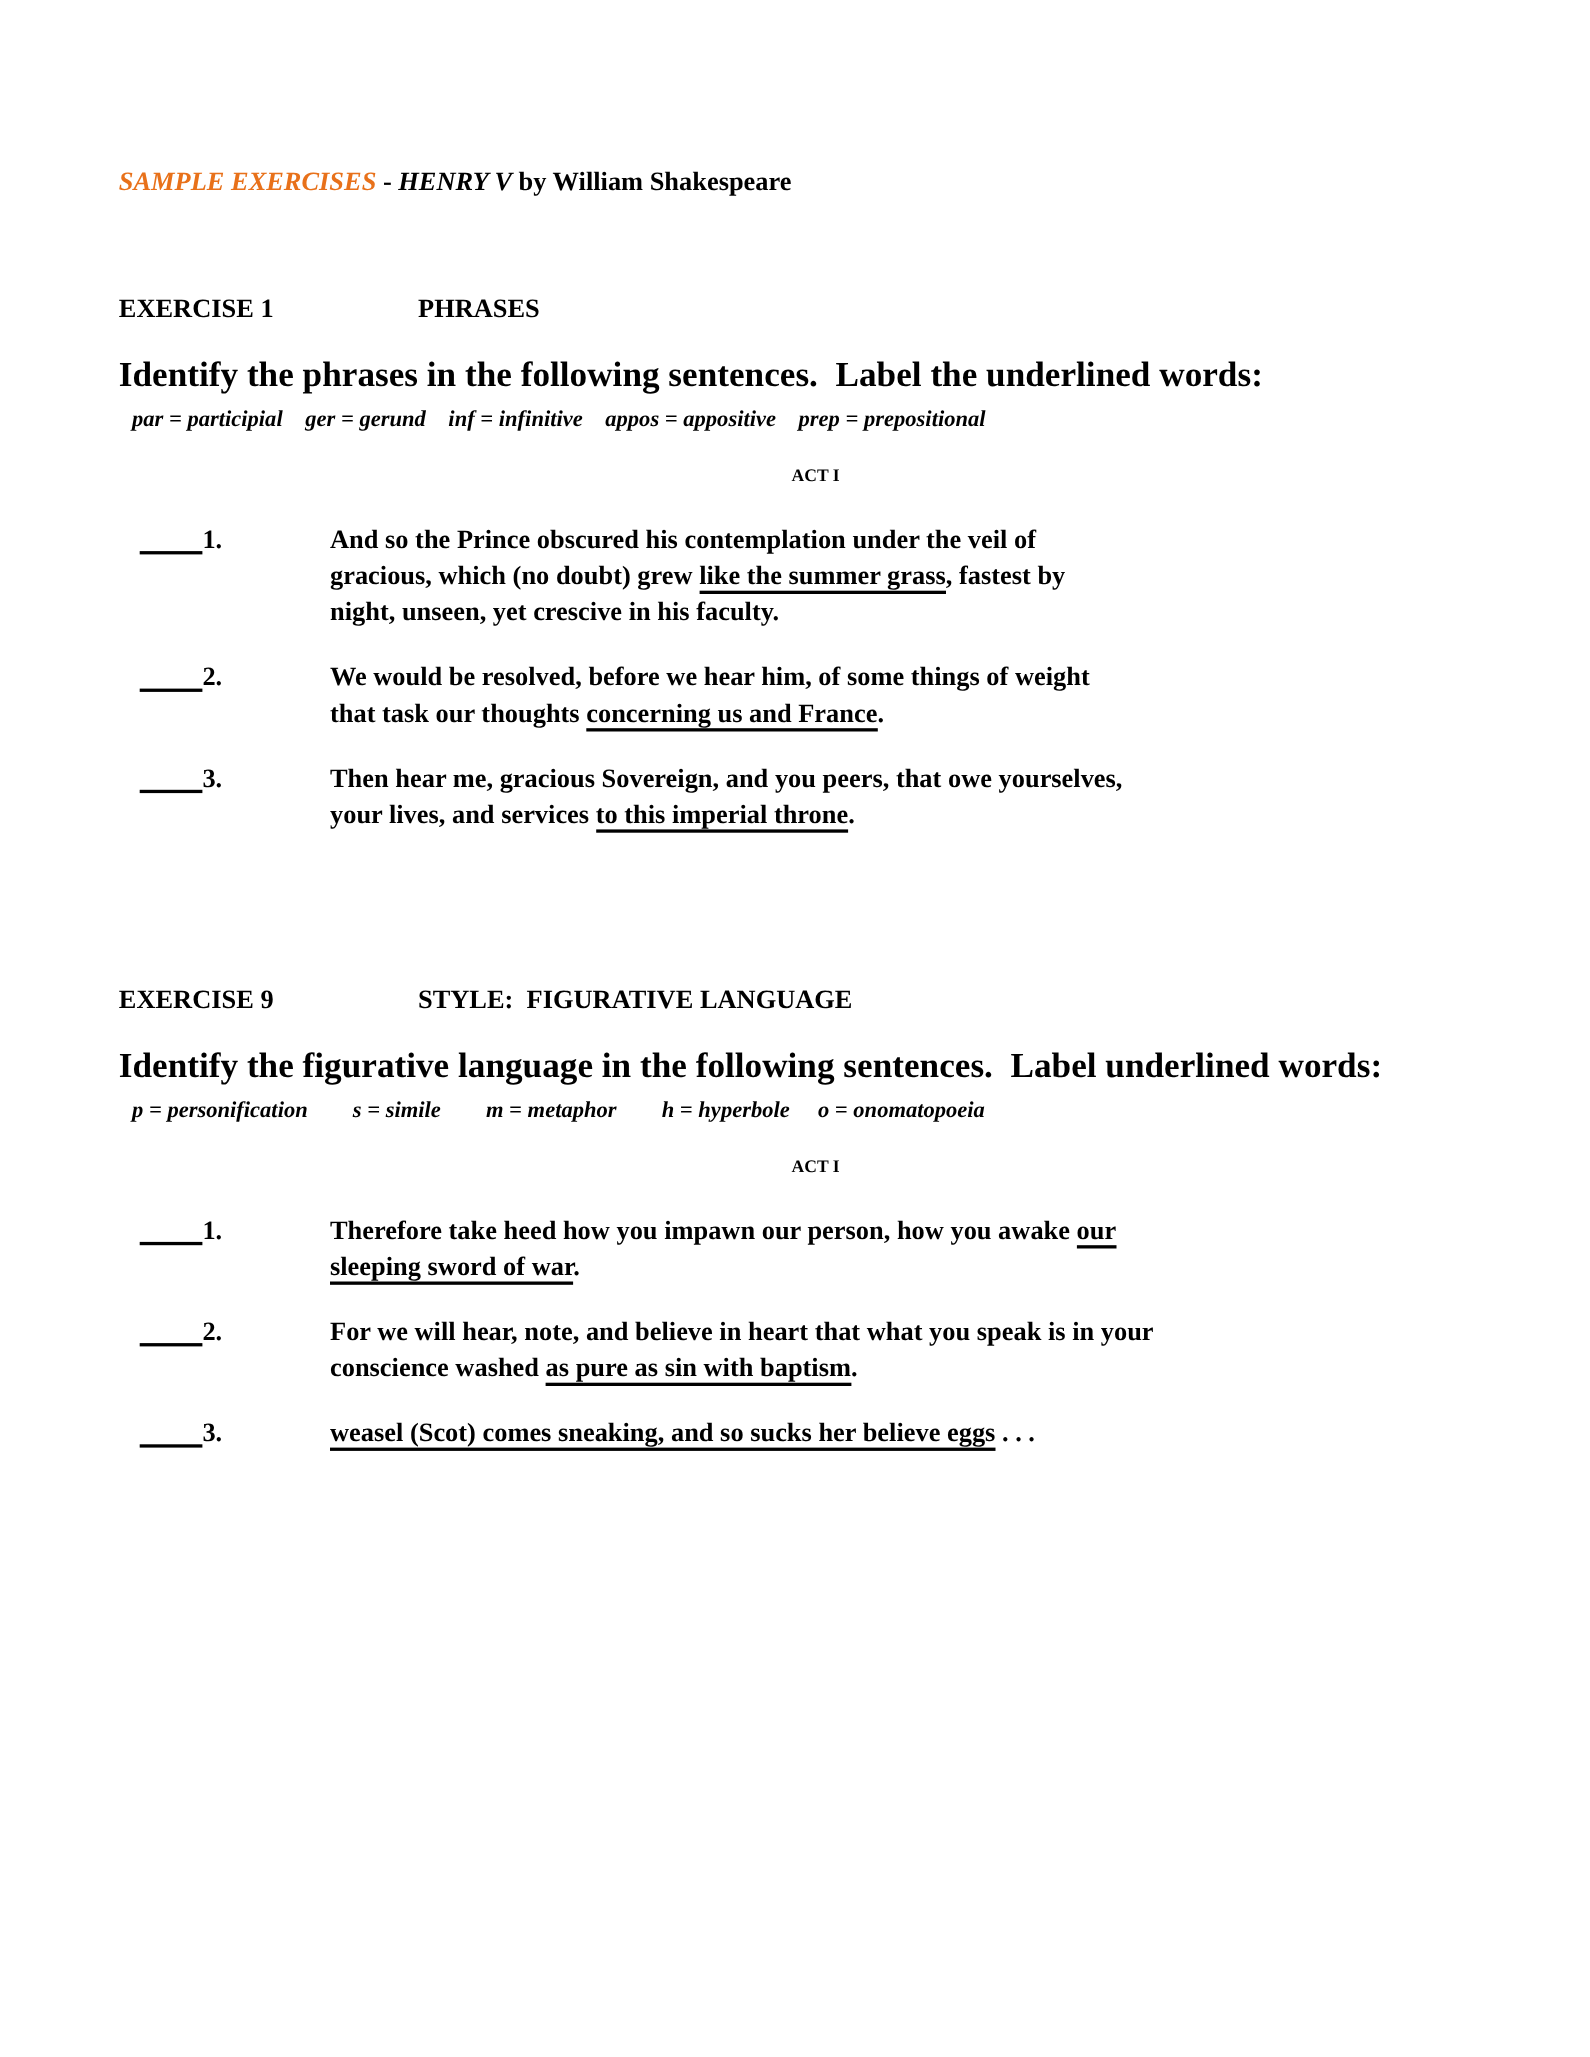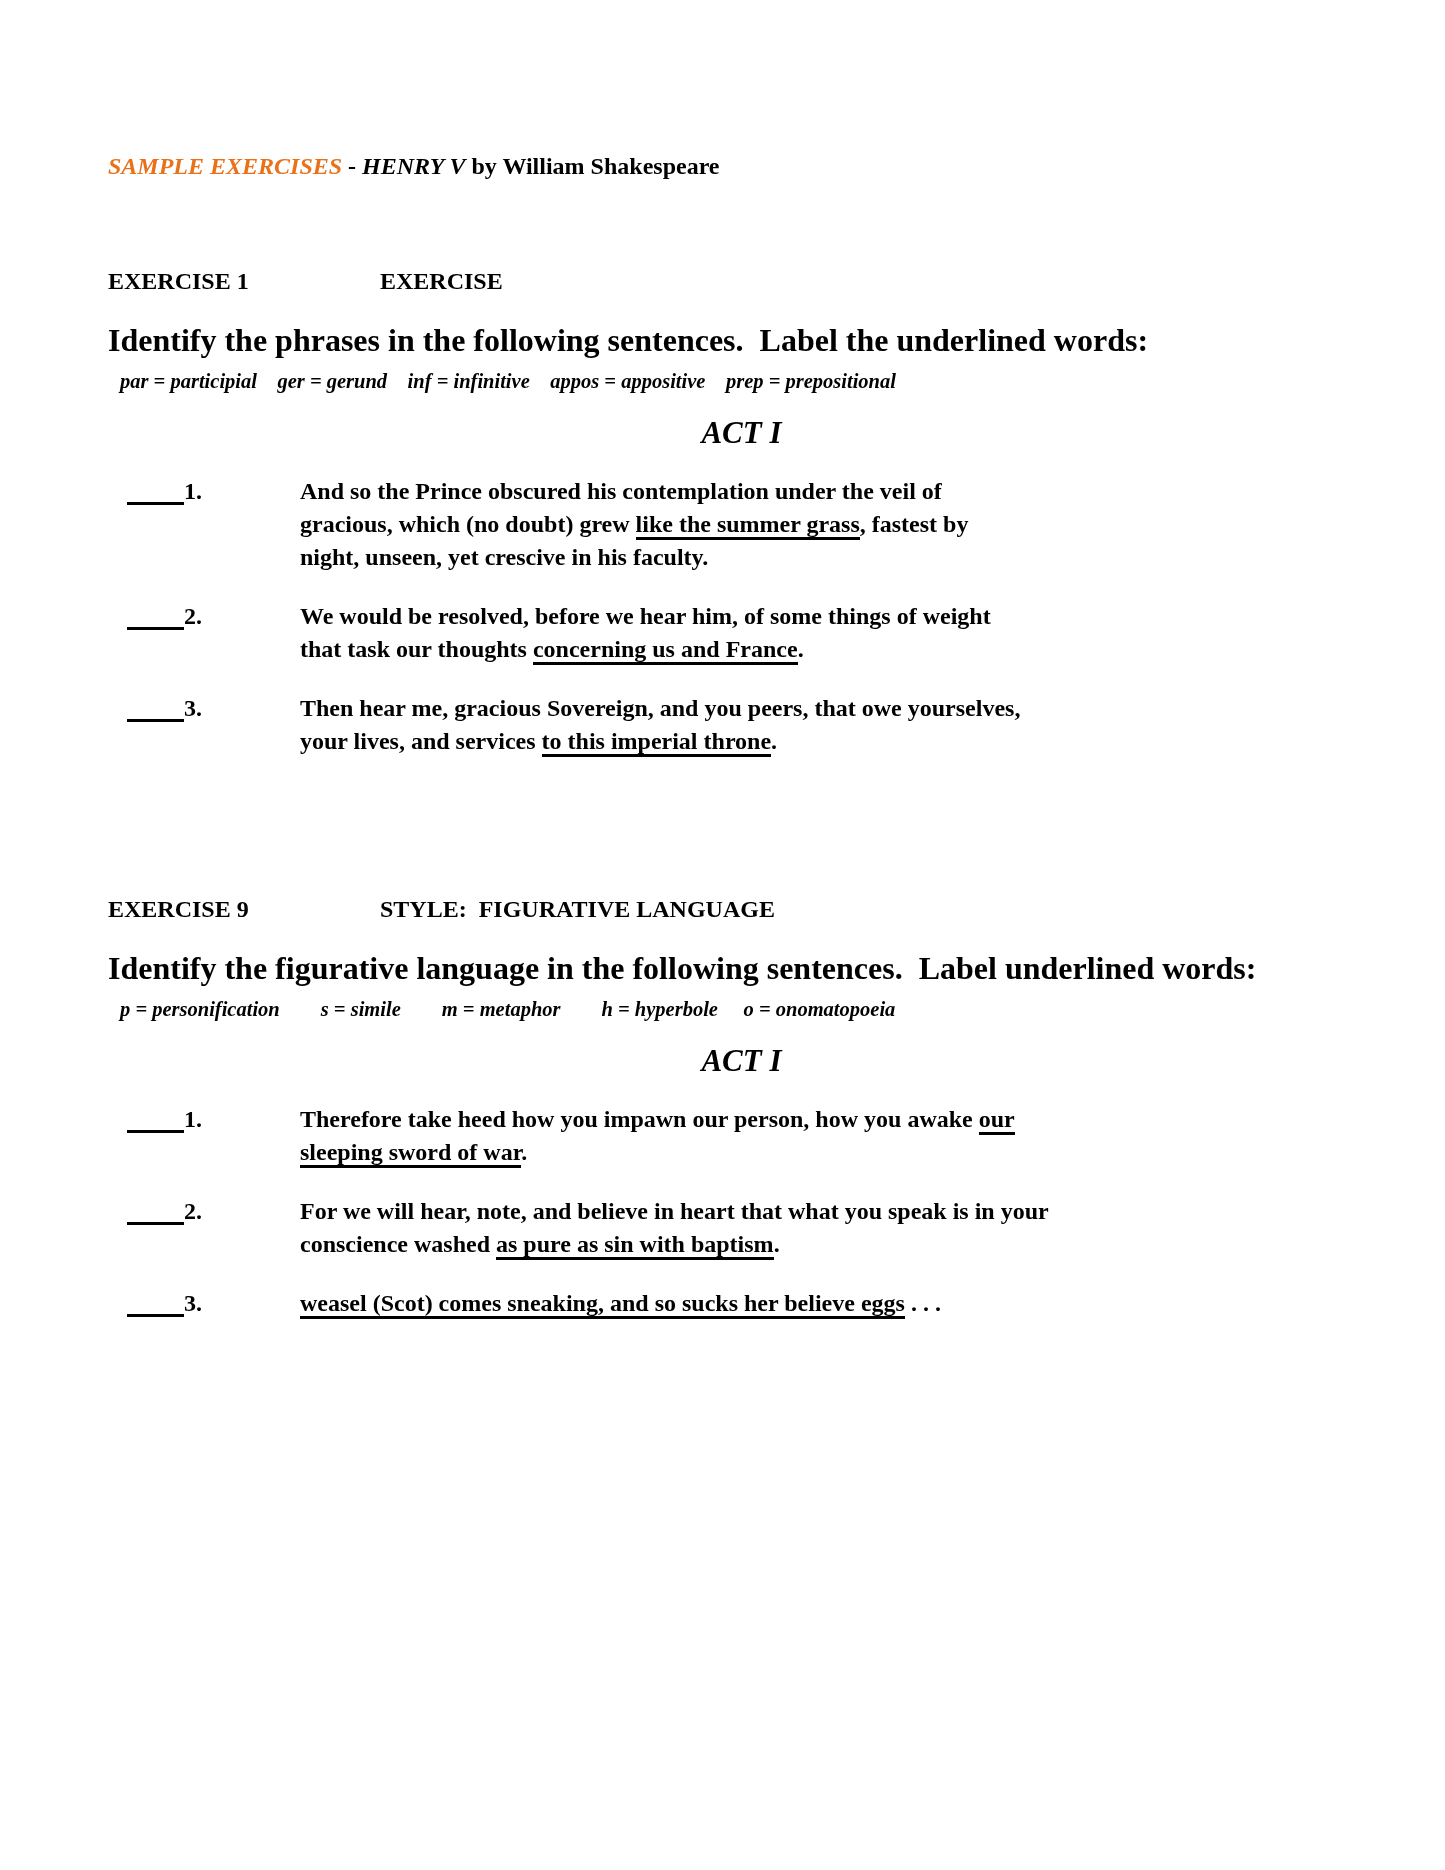--- a/index.html
+++ b/index.html
@@ -52,25 +52,24 @@
   }
   .key {
     margin: 12px;
     font-size: 20.5px;
     line-height: 28px;
     font-style: italic;
     white-space: pre;
   }
   .act {
     margin: 21px 0 0 0;
-    font-size: 31px;
+    font-size: 16px;
     line-height: 33px;
     font-weight: 700;
     text-align: center;
-    font-style: italic;
   }
   .items { margin-top: 0; }
   .item {
     position: relative;
     padding-left: 192px;
     margin-top: 26px;
     font-size: 24px;
     line-height: 33px;
   }
   .item .marker {
@@ -92,21 +91,21 @@
   }
 </style>
 </head>
 <body>
 
 <div class="page">
 
   <div class="doc-title"><span class="sample">SAMPLE EXERCISES</span><span> - </span><span class="book">HENRY V</span><span> by William Shakespeare</span></div>
 
   <section class="exercise">
-    <div class="ex-head"><span class="ex-label">EXERCISE 1</span><span class="ex-sub">EXERCISE</span></div>
+    <div class="ex-head"><span class="ex-label">EXERCISE 1</span><span class="ex-sub">PHRASES</span></div>
     <p class="instructions">Identify the phrases in the following sentences.  Label the underlined words:</p>
     <p class="key">par = participial    ger = gerund    inf = infinitive    appos = appositive    prep = prepositional</p>
     <h3 class="act">ACT I</h3>
     <div class="items">
         <div class="item">
           <span class="marker"><span class="blank"></span><span class="num">1.</span></span>
           <div class="sentence">
             <div class="line"><span>And so the Prince obscured his contemplation under the veil of</span></div>
             <div class="line"><span>gracious, which (no doubt) grew </span><span class="u">like the summer grass</span><span>, fastest by</span></div>
             <div class="line"><span>night, unseen, yet crescive in his faculty.</span></div>

